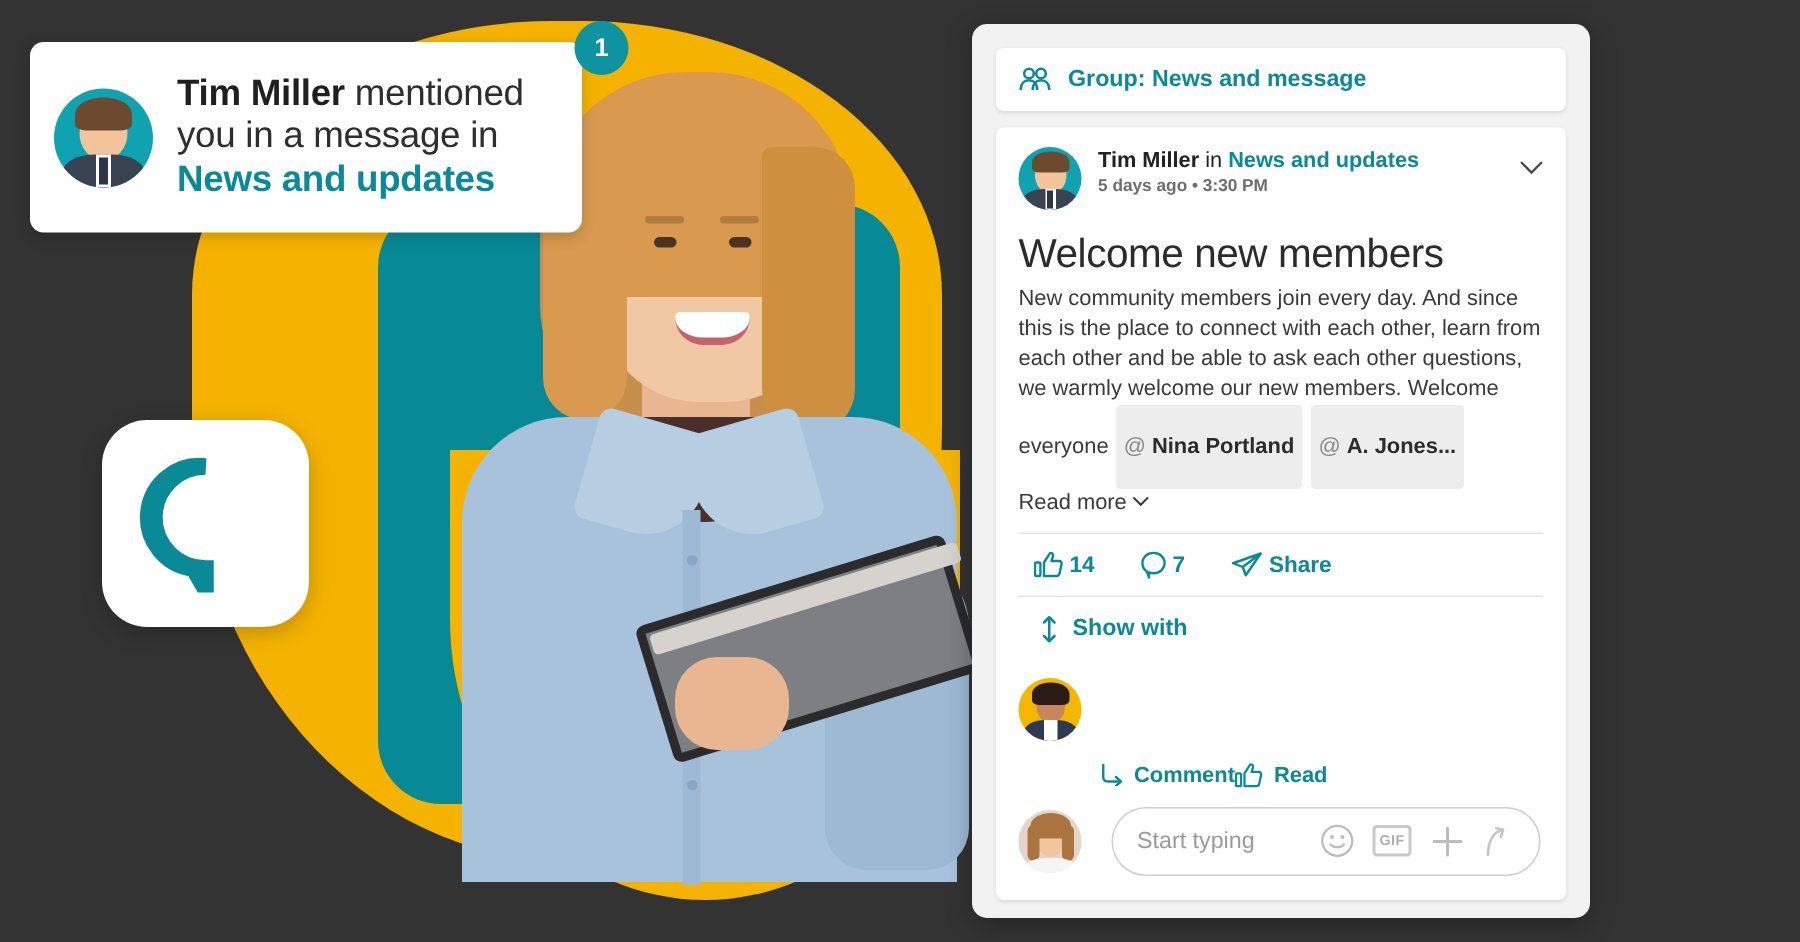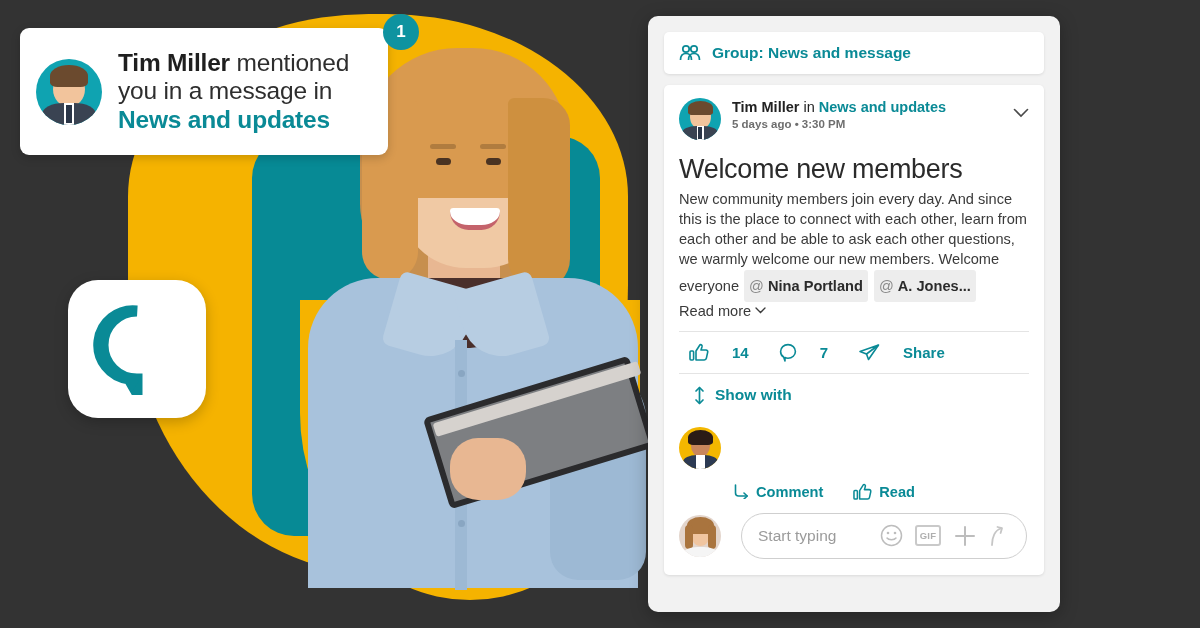--- a/index.html
+++ b/index.html
@@ -140,39 +140,39 @@
   .post-author { font-size: 14.5px; color: #222; }
   .post-author b { font-weight: 700; }
   .post-author .lnk { color: #0A8A96; font-weight: 700; }
   .post-time { font-size: 11.5px; color: #6E6E6E; margin-top: 3px; font-weight: 600; }
   .chev { color:#4A4A4A; flex:0 0 auto; padding-top:6px; }
 
   .post-title { font-size: 27px; color: #2B2B2B; margin: 14px 0 4px; font-weight: 400; letter-spacing: -0.3px; }
   .post-body { font-size: 14.6px; line-height: 1.38; color: #3A3A3A; }
   .chip {
     display: inline-block; background: #EDEDED; border-radius: 3px;
-    padding: 6px 5px; margin: 0 1px; white-space: nowrap;
+    padding: 18px 5px; margin: 0 1px; white-space: nowrap;
   }
   .chip .at { color: #8A8A8A; }
   .chip .nm { color: #2B2B2B; font-weight: 700; }
   .read-more { font-size: 14.6px; color: #3A3A3A; display: inline-flex; align-items: center; gap: 4px; margin-top:1px;}
 
   .rule { height: 1px; background: #E4E4E4; margin: 11px 0 0; }
   .actions { display: flex; align-items: center; gap: 30px; padding: 11px 2px 11px 10px; }
-  .act { display: flex; align-items: center; gap: 23px; color: #0A8A96; font-size: 15px; font-weight: 700; }
+  .act { display: flex; align-items: center; gap: 4px; color: #0A8A96; font-size: 15px; font-weight: 700; }
 
   .showmore-wrap { border-top: 1px solid #E4E4E4; padding: 12px 2px 10px 14px; }
   .showmore { display: inline-flex; align-items: center; gap: 9px; color: #0A8A96; font-size: 15.5px; font-weight: 700; }
 
   .comment { display: flex; gap: 11px; padding: 8px 2px 4px 0; }
   .cmt-body { flex: 1 1 auto; padding-top: 2px; }
   .cmt-head { font-size: 14.3px; color: #555; }
   .cmt-head b { color: #222; font-weight: 700; font-size: 14.8px; }
   .cmt-text { font-size: 14.6px; color: #333; margin-top: 4px; }
-  .cmt-actions { display: flex; gap: 30px; padding: 10px 0 6px 54px; }
+  .cmt-actions { display: flex; padding: 10px 0 6px 54px; }
   .cmt-act { display: inline-flex; align-items: center; gap: 7px; color: #0A8A96; font-size: 14.6px; font-weight: 700; }
 
   .composer { display: flex; align-items: center; gap: 20px; padding: 6px 2px 4px 0; }
   .comp-box {
     flex: 1 1 auto; height: 46px; border: 1px solid #CFCFCF; border-radius: 24px;
     display: flex; align-items: center; padding: 0 16px; gap: 12px; background:#fff;
   }
   .comp-ph { flex: 1 1 auto; color: #9B9B9B; font-size: 15.5px; }
   .comp-ico { color: #B6B6B6; display: flex; align-items: center; }
   .gif-box {

